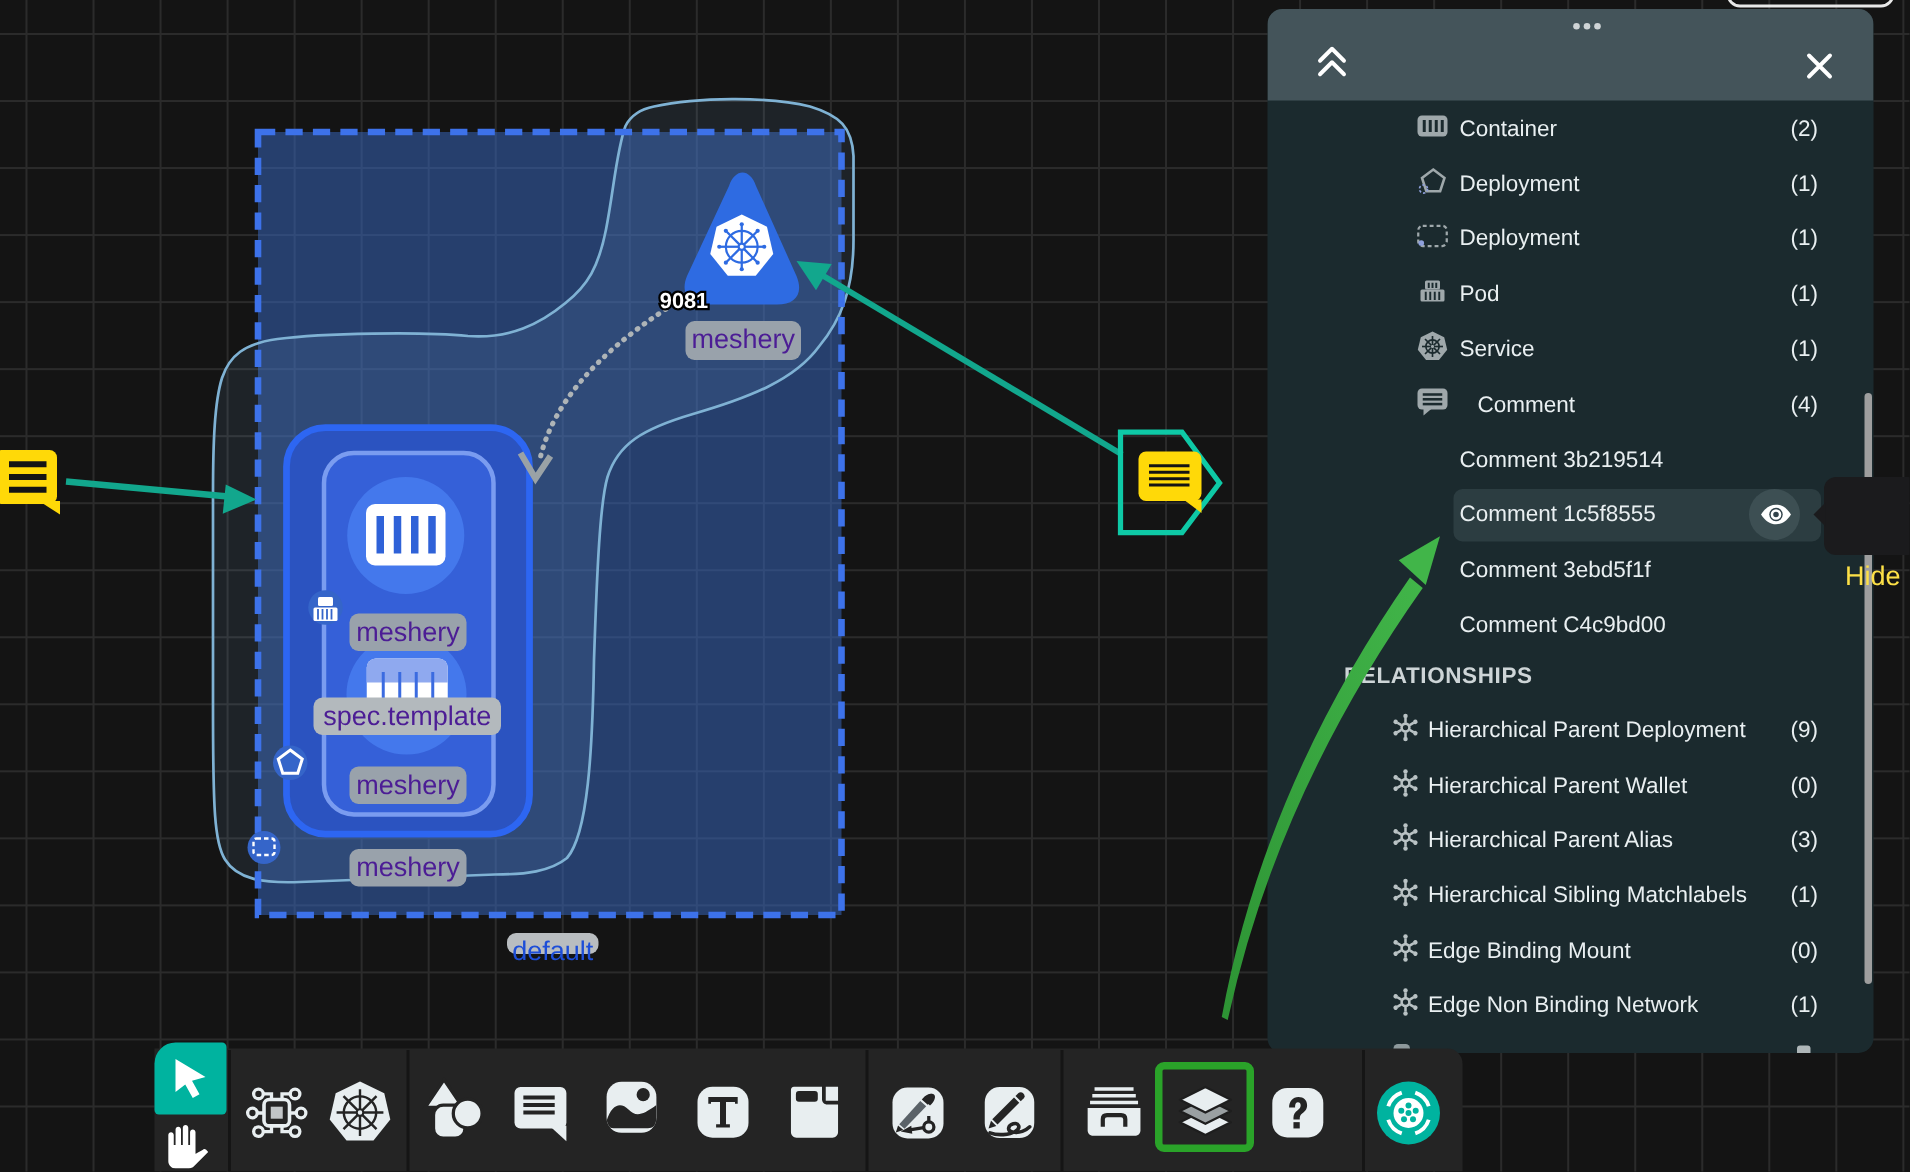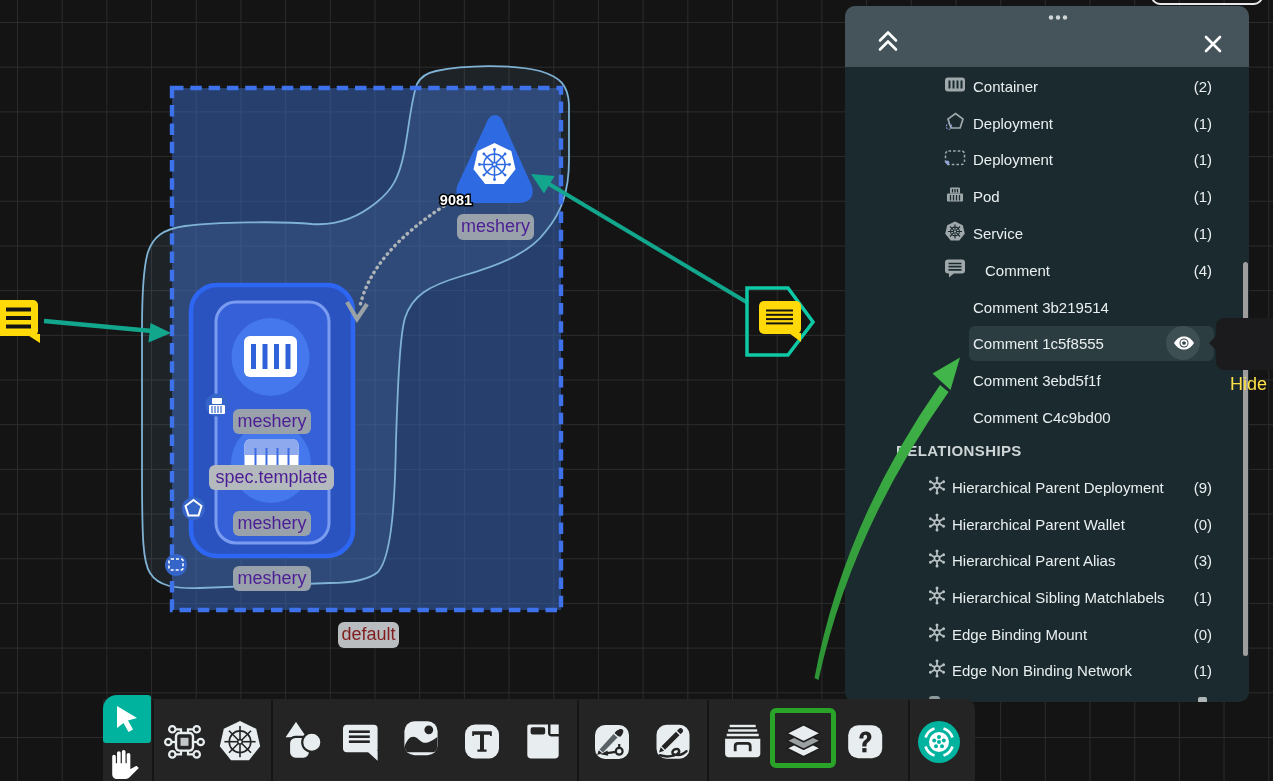--- a/index.html
+++ b/index.html
@@ -174,21 +174,21 @@
     <text x="456" y="205" font-size="14.5" font-weight="bold" fill="#ffffff" stroke="#000" stroke-width="3" paint-order="stroke" text-anchor="middle">9081</text>
 
     <rect x="1152" y="-14" width="110" height="18" rx="8" fill="none" stroke="#e8e8e8" stroke-width="2"></rect>
   </svg>
 
   <div class="lbl" style="left:233px; top:409px; width:78px; height:25px;">meshery</div>
   <div class="lbl" style="left:209px; top:465px; width:125px; height:25px; background:#b3b9bd;">spec.template</div>
   <div class="lbl" style="left:233px; top:511px; width:78px; height:25px;">meshery</div>
   <div class="lbl" style="left:233px; top:566px; width:78px; height:25px;">meshery</div>
   <div class="lbl" style="left:457px; top:214px; width:77px; height:26px;">meshery</div>
-  <div class="lbl" style="left:338px; top:622px; width:61px; height:26px; background:#b9bdc0; color:#7f1d1d;">default</div>
+  <div class="lbl" style="left:338px; top:622px; width:61px; height:14px; background:#b9bdc0; color:#1d4ed8;">default</div>
 
   <div id="panel">
     <div id="panel-header"></div>
     <div style="position:absolute;left:84px;top:690px;width:11px;height:6px;background:#8e999c;border-radius:3px 3px 0 0;"></div>
     <div style="position:absolute;left:353px;top:691px;width:9px;height:5px;background:#aeb6b8;border-radius:2px 2px 0 0;"></div>
     <svg width="404" height="61" style="position:absolute;left:0;top:0">
       <g fill="#cfd4d6">
         <circle cx="206" cy="11.5" r="2.2"></circle>
           <circle cx="213" cy="11.5" r="2.2"></circle>
           <circle cx="220" cy="11.5" r="2.2"></circle>

